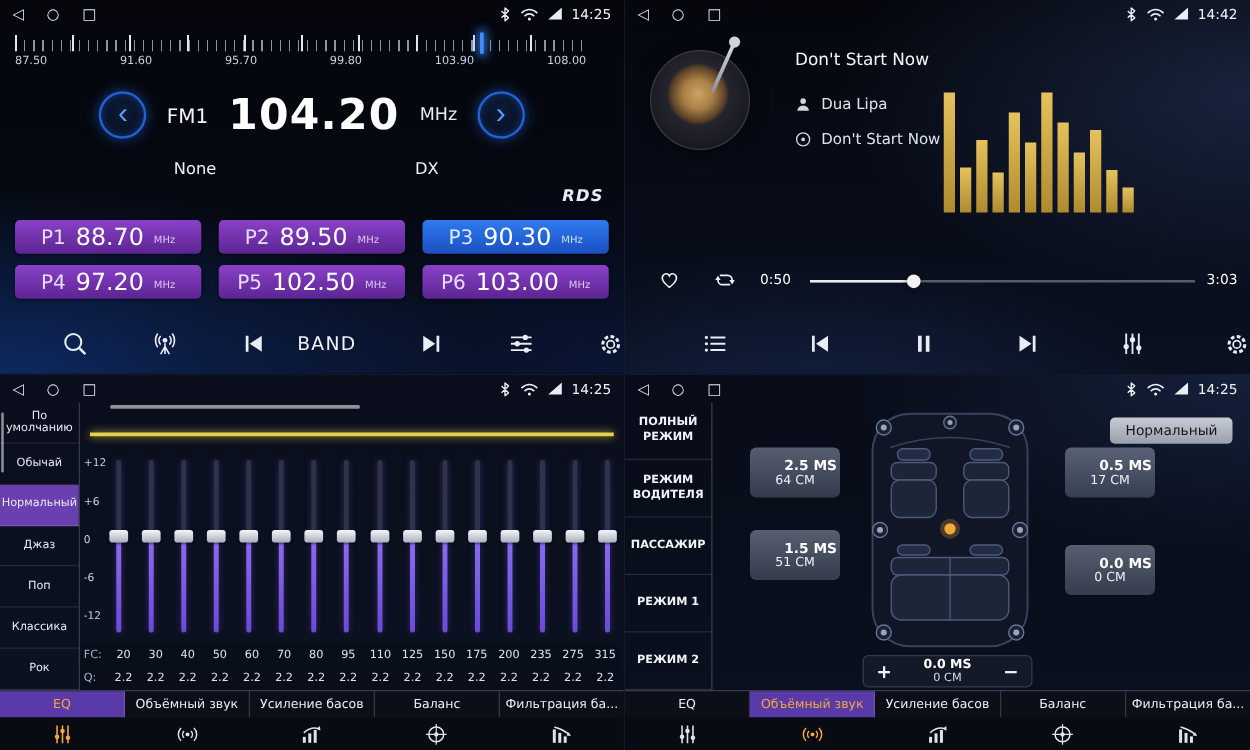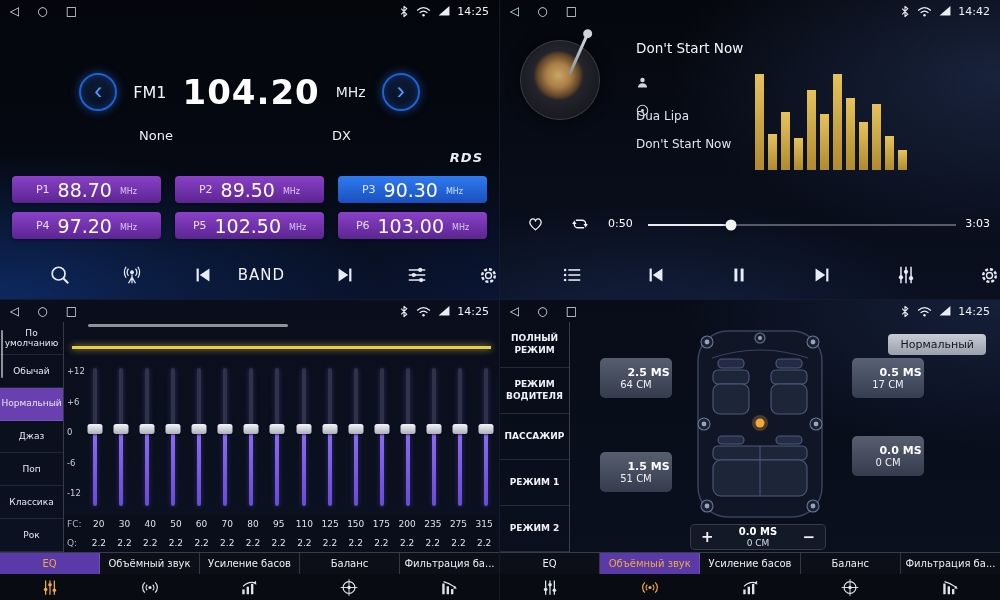--- a/index.html
+++ b/index.html
@@ -52,39 +52,39 @@
   .freq-big { font-size:34px; font-weight:bold; letter-spacing:1px; color:#fff; }
   .unit { font-size:14px; color:#e8ebf2; }
   .station { position:absolute; top:128px; left:116px; width:80px; text-align:center; font-size:13px; color:#edf0f6; }
   .dx { position:absolute; top:128px; left:300px; font-size:13px; color:#edf0f6;margin-left:32px; }
   .rds { position:absolute; right:16px; top:150px; font-style:italic; font-weight:bold; font-size:13px;
     color:#e8ecf4; letter-spacing:1px; }
   .presets { position:absolute; left:12px; right:12px; top:176px; display:grid;
     grid-template-columns:repeat(3,1fr); gap:9px 14px; }
   .preset { height:27px; border-radius:4px; display:flex; align-items:center; justify-content:center;
     gap:8px; background:linear-gradient(180deg,#8a41c8,#5c2492); box-shadow:0 1px 3px rgba(0,0,0,.5); cursor:pointer; }
-  .preset .pid { font-size:11px; color:#e9dcfa; }
+  .preset .pid { font-size:16px; color:#e9dcfa; }
   .preset .pfreq { font-size:19px; font-weight:normal; color:#fff; }
   .preset .punit { font-size:8px; color:#dccdf2; margin-top:4px; }
   .preset.active { background:linear-gradient(180deg,#2f7bf0,#1a4fc0); }
   .preset.active .pid { color:#dce9ff; } .preset.active .punit { color:#cfe0fa; }
   .toolbar { position:absolute; left:0; right:0; bottom:0; height:48px; display:flex; align-items:center; }
   .tbtn { flex:1; display:flex; align-items:center; justify-content:flex-end; color:#e8ecf4; cursor:pointer; }
   .band-txt { font-size:15px; letter-spacing:1px; color:#f0f2f7; }
 
   
   .album { position:absolute; left:20px; top:40px; width:80px; height:80px; border-radius:50%;
     background:radial-gradient(circle at 48% 44%, #caa467 0%, #a97f45 20%, #5d4228 36%, #23242c 42%, #191a20 72%, #101116 100%);
     border:1px solid #3a3d46; box-shadow:0 0 14px rgba(0,0,0,.65); }
   .tonearm { position:absolute; left:86px; top:34px; width:2.5px; height:44px; border-radius:2px;
     background:linear-gradient(180deg,#d8dbe2,#8b8f99); transform:rotate(24deg); transform-origin:top center; }
   .tonearm::before { content:""; position:absolute; top:-5px; left:-3.5px; width:9px; height:9px;
     border-radius:50%; background:#cfd3db; }
   .ptitle { position:absolute; left:136px; top:40px; font-size:13.5px; color:#f4f6fa; }
-  .prow { position:absolute; left:136px; display:flex; gap:20px; align-items:flex-start; font-size:12px; color:#dfe3ec;flex-direction:column; }
+  .prow { position:absolute; left:136px; display:flex; gap:8px; align-items:center; font-size:12px; color:#dfe3ec; }
   .prow svg { color:#cfd4dd; }
   .vis { position:absolute; left:255px; top:64px; width:156px; height:106px; display:flex;
     align-items:flex-end; gap:4px; }
   .vbar { width:9px; background:linear-gradient(180deg,#e6c25e,#b08a2e); }
   .pctrl { position:absolute; left:0; right:0; top:212px; height:26px; }
   .heart { position:absolute; left:26px; top:2px; color:#f0f2f7; cursor:pointer; }
   .rpt { position:absolute; left:70px; top:2px; color:#f0f2f7; cursor:pointer; }
   .elapsed { position:absolute; left:108px; top:5px; font-size:11px; }
   .pbar { position:absolute; left:148px; right:44px; top:12px; height:2px; background:rgba(255,255,255,.32); cursor:pointer; }
   .pfill { position:absolute; left:0; top:0; height:100%; background:#e9ebef; }
@@ -136,21 +136,21 @@
   .mitem { flex:1; display:flex; align-items:center; justify-content:center; text-align:center;
     font-size:9px; font-weight:bold; color:#f0f2f7; border-bottom:1px solid rgba(255,255,255,.12);
     padding:2px 4px; line-height:1.25; cursor:pointer; }
   .profile-btn { position:absolute; right:14px; top:34px; background:linear-gradient(180deg,#c7cbd4,#9aa0ac);
     color:#15161a; font-size:11px; padding:4px 12px; border-radius:4px; cursor:pointer; }
   .delay { position:absolute; width:72px; height:40px; border-radius:5px;
     background:linear-gradient(180deg, rgba(150,160,180,.55), rgba(105,115,138,.45));
     display:flex; flex-direction:column; align-items:center; justify-content:center; cursor:pointer; }
   .delay .dms { font-size:11px; font-weight:bold;margin-left:25px; } .delay .dcm { font-size:10px; color:#eef0f5; }
   .d-fl { left:100px; top:58px; } .d-fr { left:352px; top:58px; }
-  .d-rl { left:100px; top:152px; } .d-rr { left:352px; top:136px; }
+  .d-rl { left:100px; top:124px; } .d-rr { left:352px; top:136px; }
   .car { position:absolute; left:180px; top:26px; width:160px; height:196px; }
   .adjust { position:absolute; left:190px; top:224px; width:136px; height:26px;
     background:rgba(22,26,40,.92); border:1px solid rgba(255,255,255,.15); border-radius:5px;
     display:flex; align-items:center; justify-content:space-between; padding:0 10px; }
   .abtn { font-size:15px; font-weight:bold; color:#f0f2f7; cursor:pointer; line-height:1; }
   .aval { text-align:center; line-height:1.15; }
   .aval .dms { font-size:10px; font-weight:bold; } .aval .dcm { font-size:9px; color:#d8dde8; }
 </style>
 </head>
 <body>
@@ -283,20 +283,33 @@
         <svg width="15" height="11">
             <use href="#i-wifi"></use>
           </svg>
         <svg width="12" height="10">
             <use href="#i-signal"></use>
           </svg>
         <span>14:25</span>
       </div>
     </div>
 
+    <div class="fscale">
+      <div class="ticks-major"></div>
+      <div class="ticks-minor"></div>
+      <div class="fpointer"></div>
+      <div class="flabels">
+        <span>87.50</span>
+        <span>91.60</span>
+        <span>95.70</span>
+        <span>99.80</span>
+        <span>103.90</span>
+        <span>108.00</span>
+      </div>
+    </div>
 
     <div class="tune-row">
       <button class="round-btn">
           <span>‹</span>
         </button>
       <span class="band">FM1</span>
       <span class="freq-big">104.20</span>
       <span class="unit">MHz</span>
       <button class="round-btn">
           <span>›</span>

